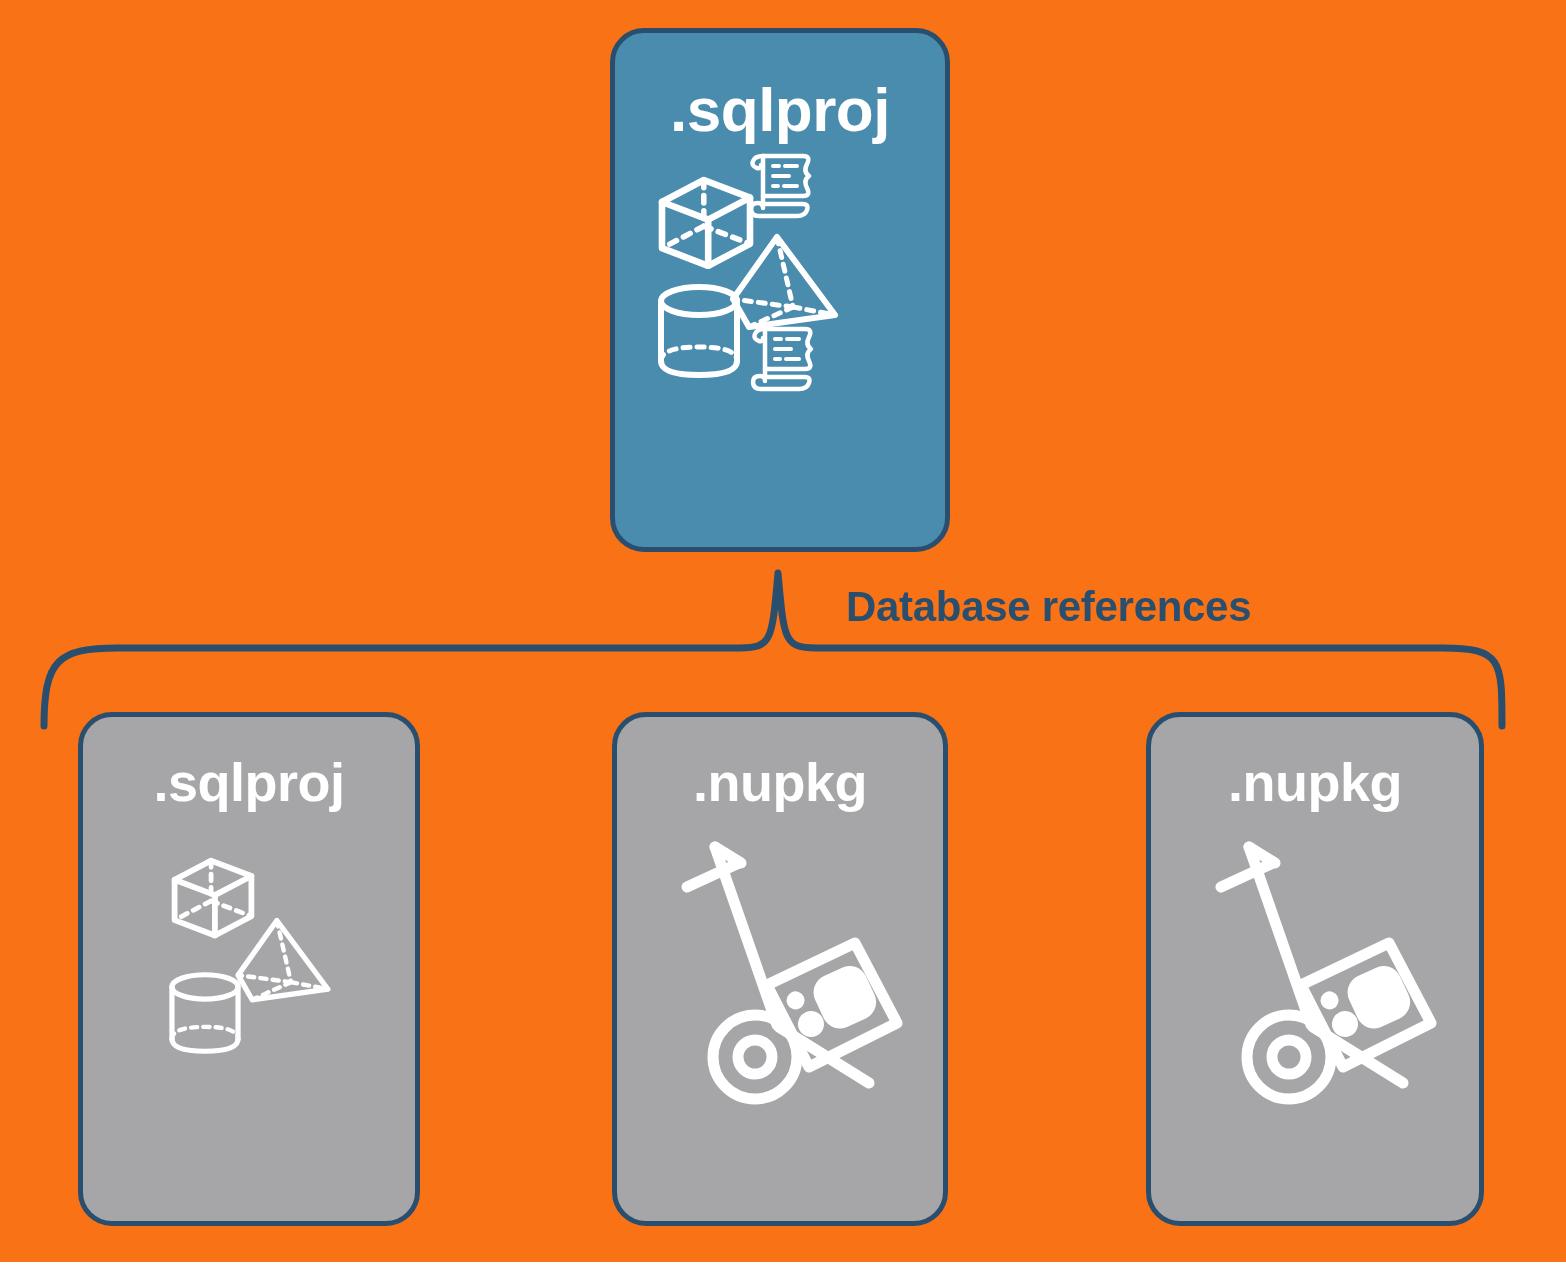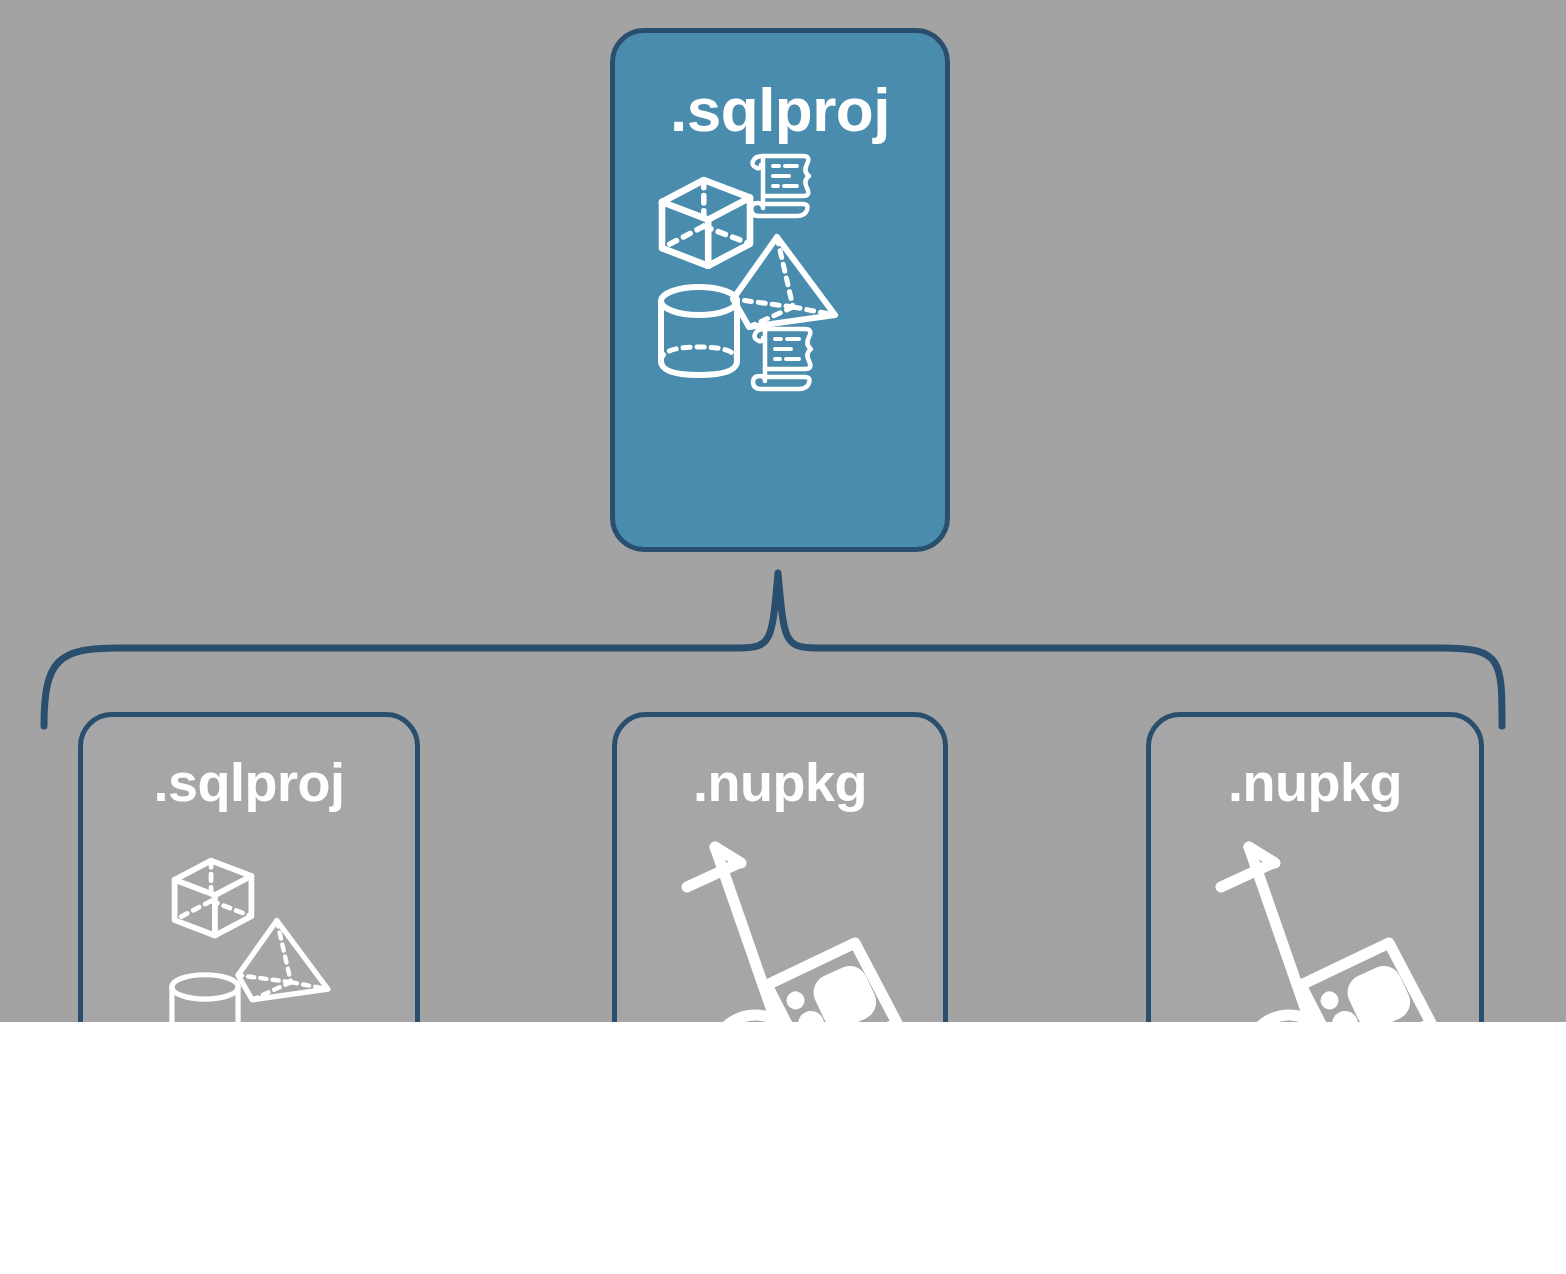--- a/index.html
+++ b/index.html
@@ -6,22 +6,22 @@
     margin: 0;
     padding: 0;
     background: #ffffff;
   }
   body {
     font-family: "Liberation Sans", sans-serif;
   }
   #canvas {
     position: relative;
     width: 1566px;
-    height: 1022px;
-    background: #a3a3a3;
+    height: 1262px;
+    background: #f97316;
     overflow: hidden;
   }
   .node {
     position: absolute;
     box-sizing: border-box;
     border: 5px solid #2A4F6E;
     border-radius: 34px;
     display: flex;
     flex-direction: column;
     align-items: center;
@@ -158,20 +158,21 @@
   <svg class="bracket-layer" viewBox="0 0 1566 1274">
     <path d="M44 726
              C 44 660, 58 648, 118 648
              L 740 648
              C 772 648, 772 640, 778 573
              C 784 640, 784 648, 816 648
              L 1442 648
              C 1502 648, 1502 660, 1502 726" fill="none" stroke="#2A4F6E" stroke-width="7" stroke-linecap="round" stroke-linejoin="round"></path>
   </svg>
 
+  <div class="bracket-label" style="left:846px; top:583px;">Database references</div>
 
   <div class="node secondary" style="left:78px; top:712px; width:342px; height:514px;">
     <div class="node-title">.sqlproj</div>
 
     <div class="icon-area">
 
       <svg width="96" height="96" viewBox="0 0 100 100" style="left:82px; top:42px;">
         <g fill="none" stroke="#FFFFFF" stroke-width="6" stroke-linejoin="round" stroke-linecap="round">
           <path d="M10 30 L48 10 L90 26 L90 68 L52 88 L10 72 Z"></path>
           <path d="M10 30 L52 46 L90 26"></path>

